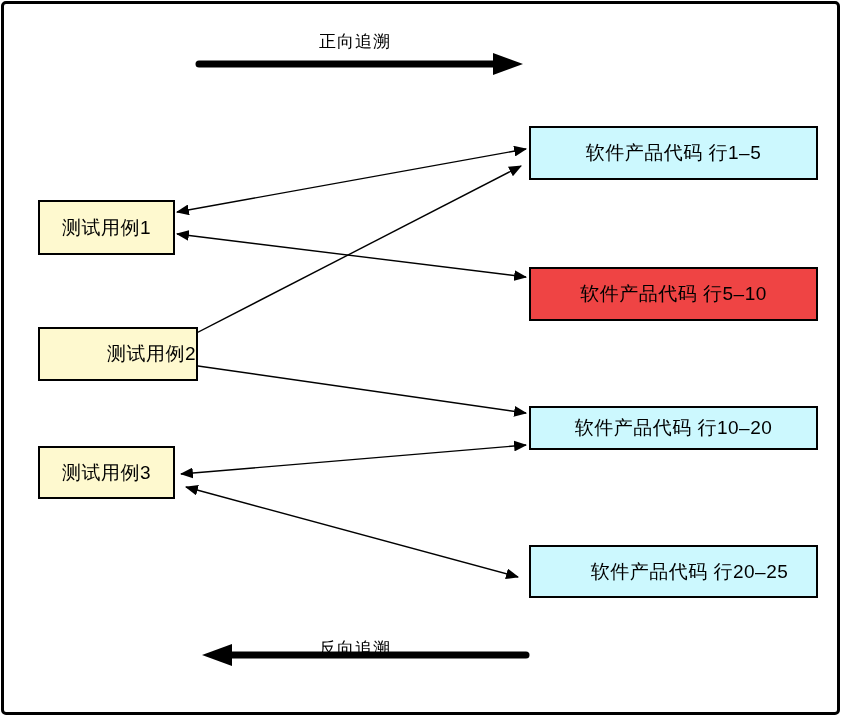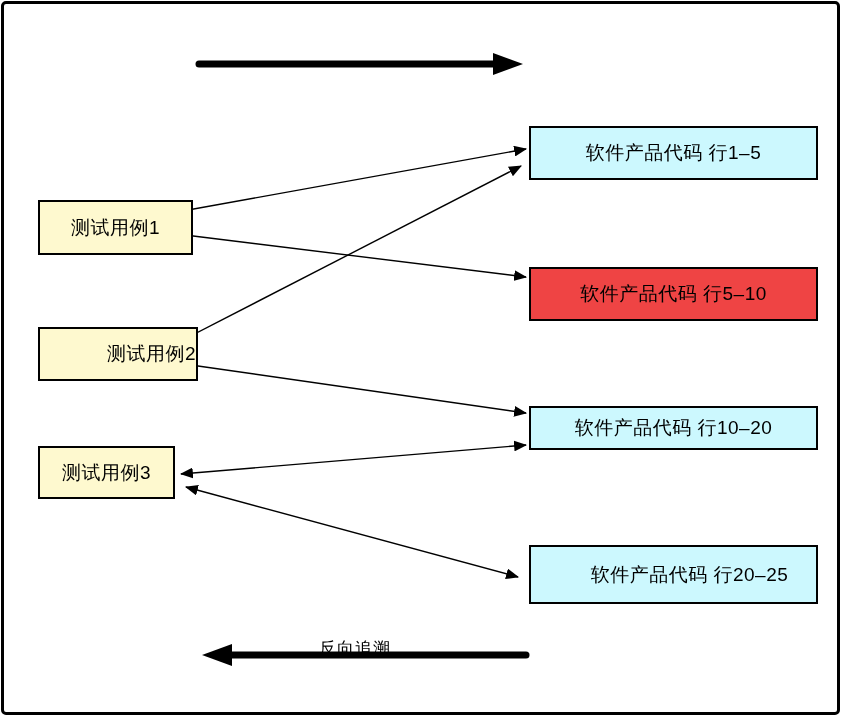--- a/index.html
+++ b/index.html
@@ -42,41 +42,42 @@
     <g>
       <line x1="199" y1="64" x2="494" y2="64" stroke="#000" stroke-width="7" stroke-linecap="round"></line>
       <polygon points="493,53 523,64 493,75" fill="#000"></polygon>
     </g>
     <g>
       <line x1="231" y1="655" x2="526" y2="655" stroke="#000" stroke-width="7" stroke-linecap="round"></line>
       <polygon points="232,644 202,655 232,666" fill="#000"></polygon>
     </g>
   </svg>
 
+  <div class="arrow-label" style="left:275px;top:30px;">正向追溯</div>
 
   <div class="arrow-label" style="left:275px;top:621px;margin-top:16px;">反向追溯</div>
 
   <div id="nodes">
-      <div class="node" style="left: 38px; top: 200px; width: 155px; height: 55px; background: rgb(254, 249, 207); border-color: rgb(0, 0, 0);">
+      <div class="node" style="left: 38px; top: 200px; width: 137px; height: 55px; background: rgb(254, 249, 207); border-color: rgb(0, 0, 0);">
         <span>测试用例1</span>
       </div>
       <div class="node" style="left: 38px; top: 327px; width: 160px; height: 54px; background: rgb(254, 249, 207); border-color: rgb(0, 0, 0); justify-content: flex-end;">
         <span>测试用例2</span>
       </div>
       <div class="node" style="left: 38px; top: 446px; width: 137px; height: 53px; background: rgb(254, 249, 207); border-color: rgb(0, 0, 0);">
         <span>测试用例3</span>
       </div>
       <div class="node" style="left: 529px; top: 126px; width: 289px; height: 54px; background: rgb(204, 248, 254); border-color: rgb(0, 0, 0);">
         <span>软件产品代码 行1–5</span>
       </div>
       <div class="node" style="left: 529px; top: 267px; width: 289px; height: 54px; background: #ef4444; border-color: rgb(0, 0, 0);">
         <span>软件产品代码 行5–10</span>
       </div>
       <div class="node" style="left: 529px; top: 406px; width: 289px; height: 44px; background: rgb(204, 248, 254); border-color: rgb(0, 0, 0);">
         <span>软件产品代码 行10–20</span>
       </div>
-      <div class="node" style="left: 529px; top: 545px; width: 289px; height: 59px; background: rgb(204, 248, 254); border-color: rgb(0, 0, 0); padding-left: 32px;">
+      <div class="node" style="left: 529px; top: 545px; width: 289px; height: 53px; background: rgb(204, 248, 254); border-color: rgb(0, 0, 0); padding-left: 32px;">
         <span>软件产品代码 行20–25</span>
       </div>
     </div>
 
   <div class="frame"></div>
 </div>
 
 </body></html>

